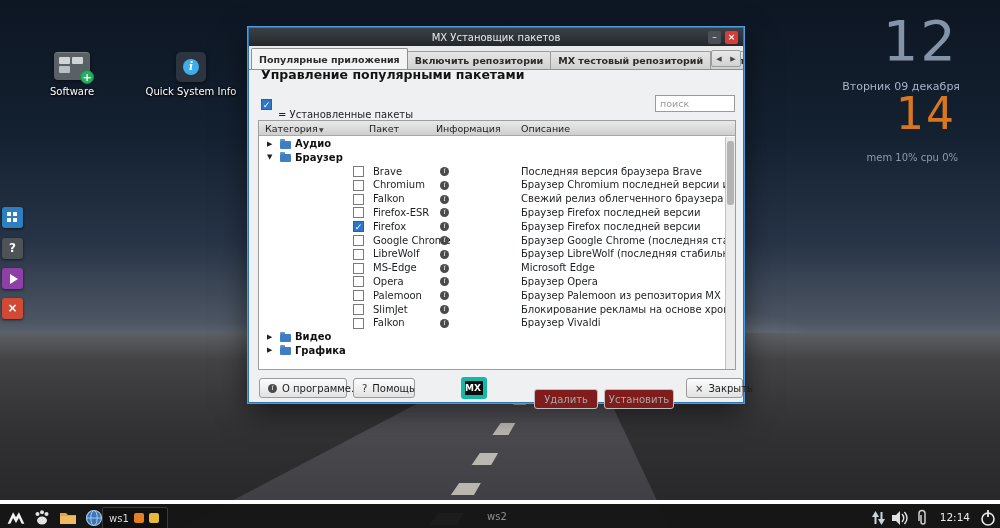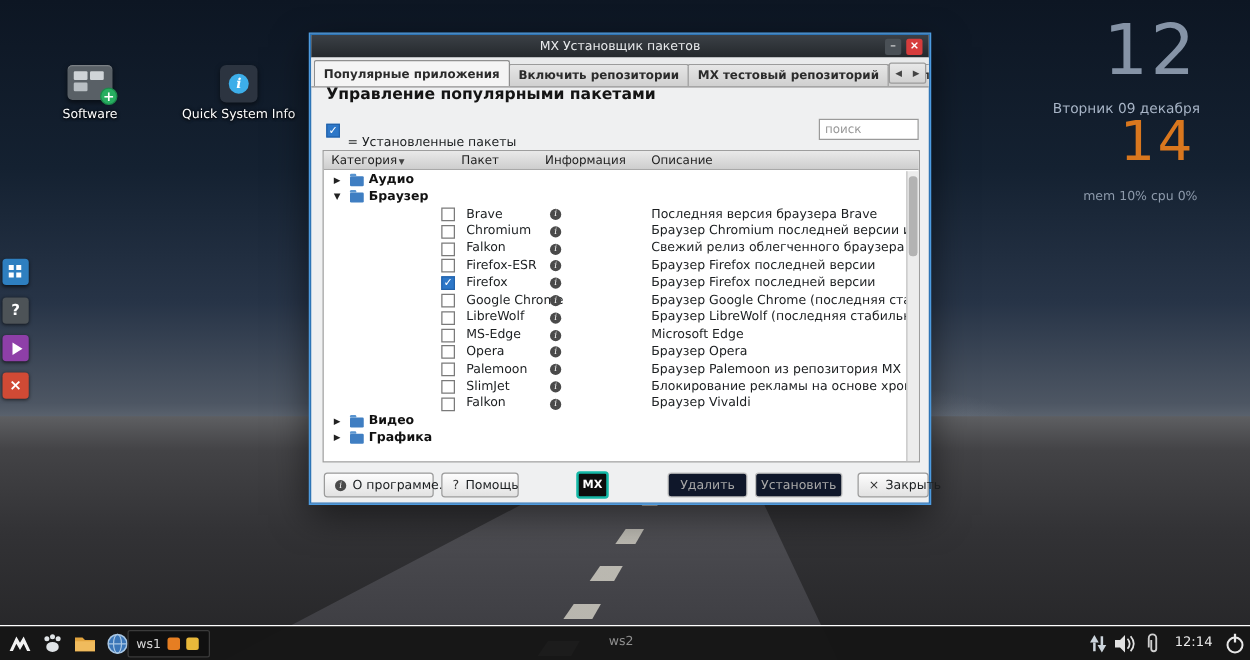--- a/index.html
+++ b/index.html
@@ -113,30 +113,30 @@
                font-style:italic; font-family:"DejaVu Serif", serif; cursor:pointer; }
   .pkg-desc { position:absolute; left:262px; color:#1b1e20; }
   .vscroll { position:absolute; right:0; top:16px; bottom:0; width:10px; background:#ececec;
              border-left:1px solid #c2c2c2; cursor:pointer; }
   .vthumb { position:absolute; left:1px; top:4px; width:7px; height:64px; background:#b3b3b3; border-radius:3px; }
 
   
   .btn { position:absolute; top:350px; height:20px; display:flex; align-items:center; gap:5px;
          padding:0 8px; font-size:10px; color:#1b1e20; background:linear-gradient(#fdfdfd,#e2e2e2);
          border:1px solid #9b9b9b; border-radius:3px; cursor:pointer; white-space:nowrap; }
-  .btn.disabled { background:#0f172a; color:#a8a8a8; border-color:#bfbfbf; cursor:default; }
+  .btn.disabled { background:#7f1d1d; color:#a8a8a8; border-color:#bfbfbf; cursor:default;margin-top:11px; }
   .btn .info-icon { position:static; flex:none; }
   .btn-x { color:#333; font-size:10px; }
   .mx-logo-btn { position:absolute; left:212px; top:349px; width:26px; height:22px; background:#0d0d0d;
-                 border-radius:3px; display:flex; align-items:center; justify-content:center;
-                 color:#fff; font-size:9px; font-weight:bold; cursor:pointer; border:2px solid #14b8a6; }
+                 border-radius:3px; display:flex; align-items:center; justify-content:flex-start;
+                 color:#fff; font-size:9px; font-weight:bold; cursor:pointer; border:4px solid #14b8a6; }
 
   
   .taskbar { position:absolute; left:0; bottom:0; width:1000px; height:28px;
-             background:rgba(22,22,22,.96); border-top:1px solid #ffffff; }
+             background:rgba(22,22,22,.96); border-top:4px solid #ffffff; }
   .tb-icon { position:absolute; top:4px; width:20px; height:20px; cursor:pointer; }
   .ws1-button { position:absolute; left:102px; top:3px; width:66px; height:22px; background:#101010;
                 border:1px solid #3a3a3a; border-radius:2px; display:flex; align-items:center;
                 gap:5px; padding:0 6px; cursor:pointer; }
   .ws1-button span.ws-text { color:#d8d8d8; font-size:10px; }
   .mini { width:10px; height:10px; border-radius:2px; display:inline-block; }
   .mini.orange { background:#e67e22; } .mini.yellow { background:#e8b83a; }
   .ws2-label { position:absolute; left:487px; top:7px; font-size:10px; color:#8f8f8f; cursor:pointer; }
   .tb-time { position:absolute; right:30px; top:7px; font-size:10.5px; color:#ececec; cursor:default; }
 </style>

